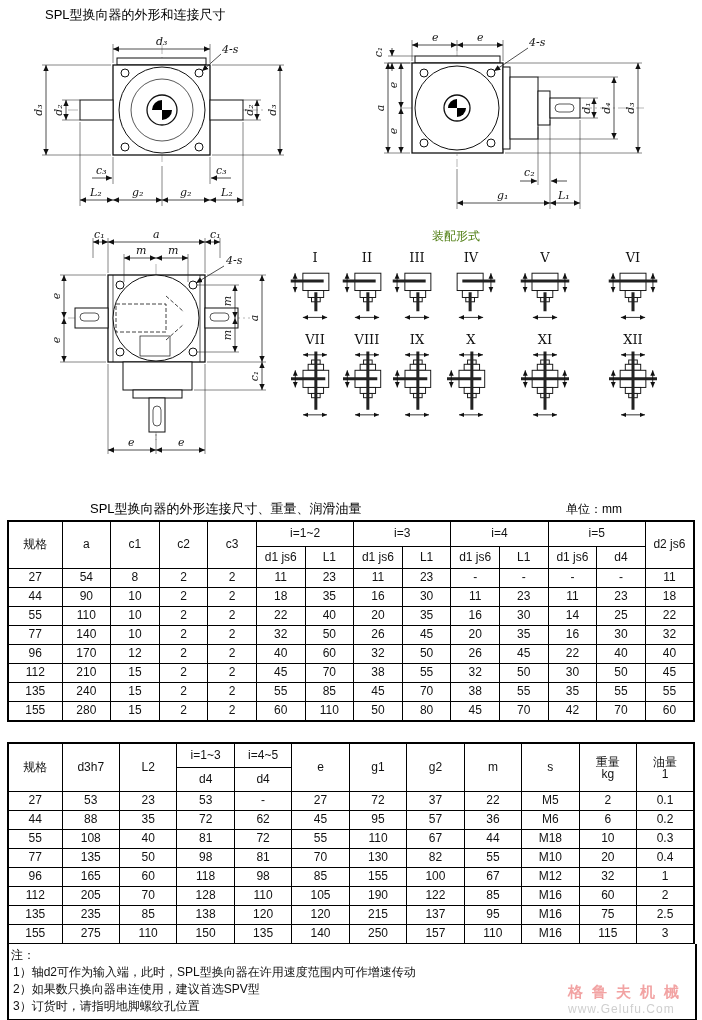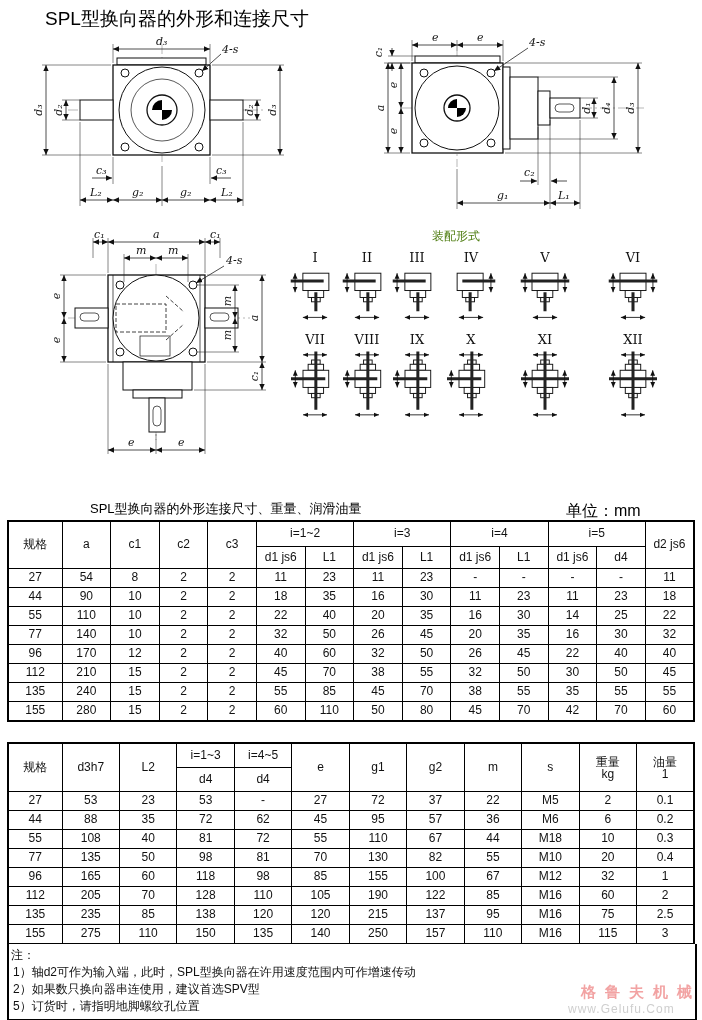--- a/index.html
+++ b/index.html
@@ -1,22 +1,22 @@
 <!DOCTYPE html>
 <html><head>
 <meta charset="utf-8">
 <style>
   html,body{margin:0;padding:0;background:#fff;}
   #page{position:relative;width:702px;height:1020px;background:#fff;overflow:hidden;
         font-family:"Liberation Sans",sans-serif;color:#111;}
   .abs{position:absolute;}
-  .doc-title{font-size:19px;color:#000;}
+  .doc-title{font-size:13px;color:#000;}
   .sec-title{font-size:12px;color:#4d7c0f;}
   .tbl-title{font-size:13px;color:#000;}
-  .unit{font-size:16px;color:#000;}
+  .unit{font-size:12px;color:#000;}
 
   
   .ol{fill:#fff;stroke:#111;stroke-width:1.3;}
   .ol2{fill:#fff;stroke:#111;stroke-width:1;}
   .thin{stroke:#111;stroke-width:.7;fill:none;}
   .cl{stroke:#888;stroke-width:.6;stroke-dasharray:10 3 2 3;fill:none;}
   .dim{stroke:#222;stroke-width:.8;fill:none;marker-start:url(#arr);marker-end:url(#arr);}
   .dima{stroke:#222;stroke-width:.8;fill:none;marker-end:url(#arr);}
   .ext{stroke:#222;stroke-width:.55;}
   .dashed{stroke:#111;stroke-width:.8;stroke-dasharray:4 2;fill:none;}
@@ -44,21 +44,21 @@
   #table1 tbody td{height:18px;}
   #table2 thead th{height:23px;}
   #table2 tbody td{height:18px;}
   .twoline div{line-height:12px;}
 
   .notes-box{border:2px solid #000;border-top:none;width:684px;
              font-size:12px;line-height:17px;padding:3px 0 4px 2px;background:#fff;}
   .note-item{padding-left:2px;}
 
   .wm{pointer-events:none;}
-  .wm-cn{font-size:15px;font-weight:bold;letter-spacing:9px;white-space:nowrap;margin-left:13px;}
+  .wm-cn{font-size:15px;font-weight:bold;letter-spacing:9px;white-space:nowrap;}
   .wm-en{font-size:12px;letter-spacing:1px;white-space:nowrap;}
 </style>
 </head>
 <body>
 
 <div id="page">
 
   <svg width="0" height="0" style="position:absolute" aria-hidden="true">
     <defs>
       <marker id="arr" viewBox="0 0 10 10" refX="9" refY="5" markerWidth="7" markerHeight="7" orient="auto-start-reverse" markerUnits="userSpaceOnUse">
@@ -737,21 +737,21 @@
           <td>115</td>
           <td>3</td>
         </tr>
       </tbody>
   </table>
 
   <div class="abs notes-box" style="left:7px;top:944px;">
     <div>注：</div>
     <div class="note-item">1）轴d2可作为输入端，此时，SPL型换向器在许用速度范围内可作增速传动</div>
     <div class="note-item">2）如果数只换向器串连使用，建议首选SPV型</div>
-    <div class="note-item">5）订货时，请指明地脚螺纹孔位置</div>
+    <div class="note-item">3）订货时，请指明地脚螺纹孔位置</div>
   </div>
 
   <div class="abs wm" style="left:568px;top:983px;">
     <div class="wm-cn" style="color: rgb(242, 163, 163);">格鲁夫机械</div>
     <div class="wm-en" style="color: rgb(207, 207, 207);">www.Gelufu.Com</div>
   </div>
 
 </div>
 
 </body></html>

